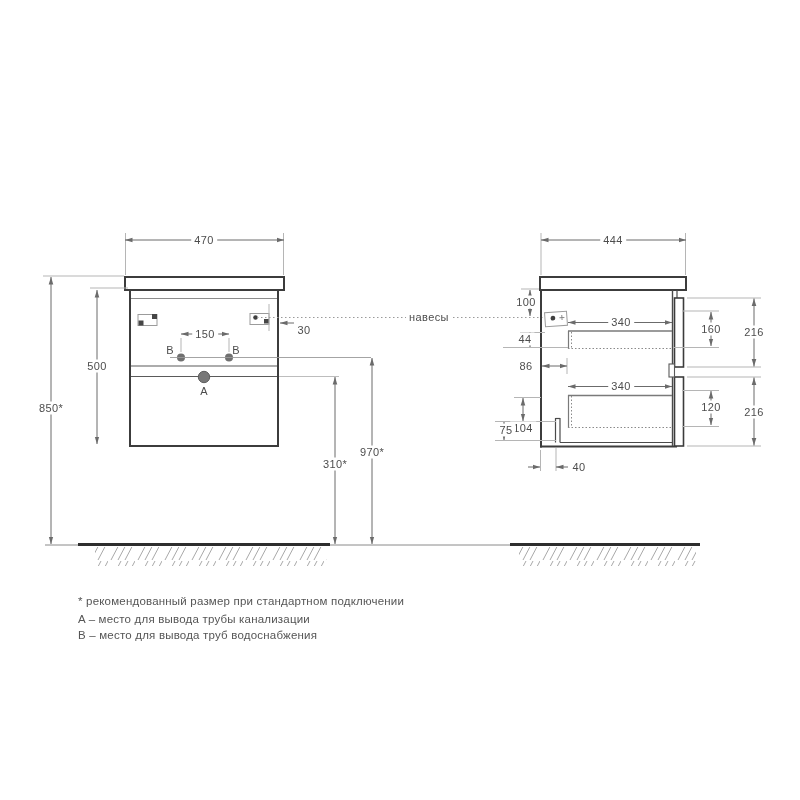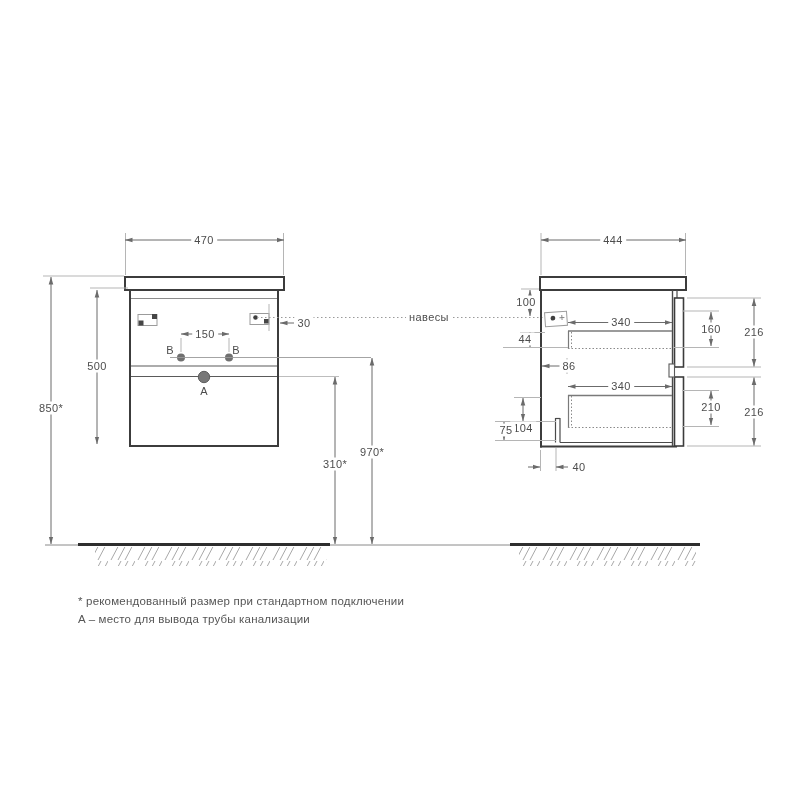--- a/index.html
+++ b/index.html
@@ -174,39 +174,40 @@
       <line x1="510" y1="544.5" x2="700" y2="544.5" stroke="#2e2e2e" stroke-width="3"></line>
       <rect x="95" y="547" width="232" height="19" fill="url(#hatch)"></rect>
       <rect x="519" y="547" width="177" height="19" fill="url(#hatch)"></rect>
     </g>
   </svg>
 
   <div class="lbl" style="left:204px;top:240px">470</div>
   <div class="lbl" style="left:97px;top:366px">500</div>
   <div class="lbl" style="left:51px;top:408px">850*</div>
   <div class="lbl" style="left:205px;top:334px">150</div>
-  <div class="lbl" style="left:304px;top:323px">30</div>
+  <div class="lbl" style="left:304px;top:330px">30</div>
   <div class="lbl plain" style="left:170px;top:350px">B</div>
   <div class="lbl plain" style="left:236px;top:350px">B</div>
   <div class="lbl plain" style="left:204px;top:391px">A</div>
   <div class="lbl" style="left:335px;top:464px">310*</div>
   <div class="lbl" style="left:372px;top:452px">970*</div>
 
   <div class="lbl" style="left:613px;top:240px">444</div>
   <div class="lbl" style="left:526px;top:302px">100</div>
   <div class="lbl" style="left:525px;top:339px">44</div>
-  <div class="lbl" style="left:569px;top:366px">86</div>
+  <div class="lbl" style="left:526px;top:366px">86</div>
   <div class="lbl" style="left:621px;top:322px">340</div>
   <div class="lbl" style="left:621px;top:386px">340</div>
   <div class="lbl" style="left:711px;top:329px">160</div>
   <div class="lbl" style="left:754px;top:332px">216</div>
   <div class="lbl" style="left:523px;top:428px">104</div>
-  <div class="lbl" style="left:711px;top:407px">210</div>
+  <div class="lbl" style="left:711px;top:407px">120</div>
   <div class="lbl" style="left:754px;top:412px">216</div>
   <div class="lbl" style="left:506px;top:430px">75</div>
   <div class="lbl" style="left:579px;top:467px">40</div>
 
   <div class="lbl" style="left:429px;top:317px">навесы</div>
 
   <div class="fnote" style="top:595px">* рекомендованный размер при стандартном подключении</div>
   <div class="fnote" style="top:613px">A – место для вывода трубы канализации</div>
+  <div class="fnote" style="top:629px">B – место для вывода труб водоснабжения</div>
 
 </div>
 
 </body></html>

